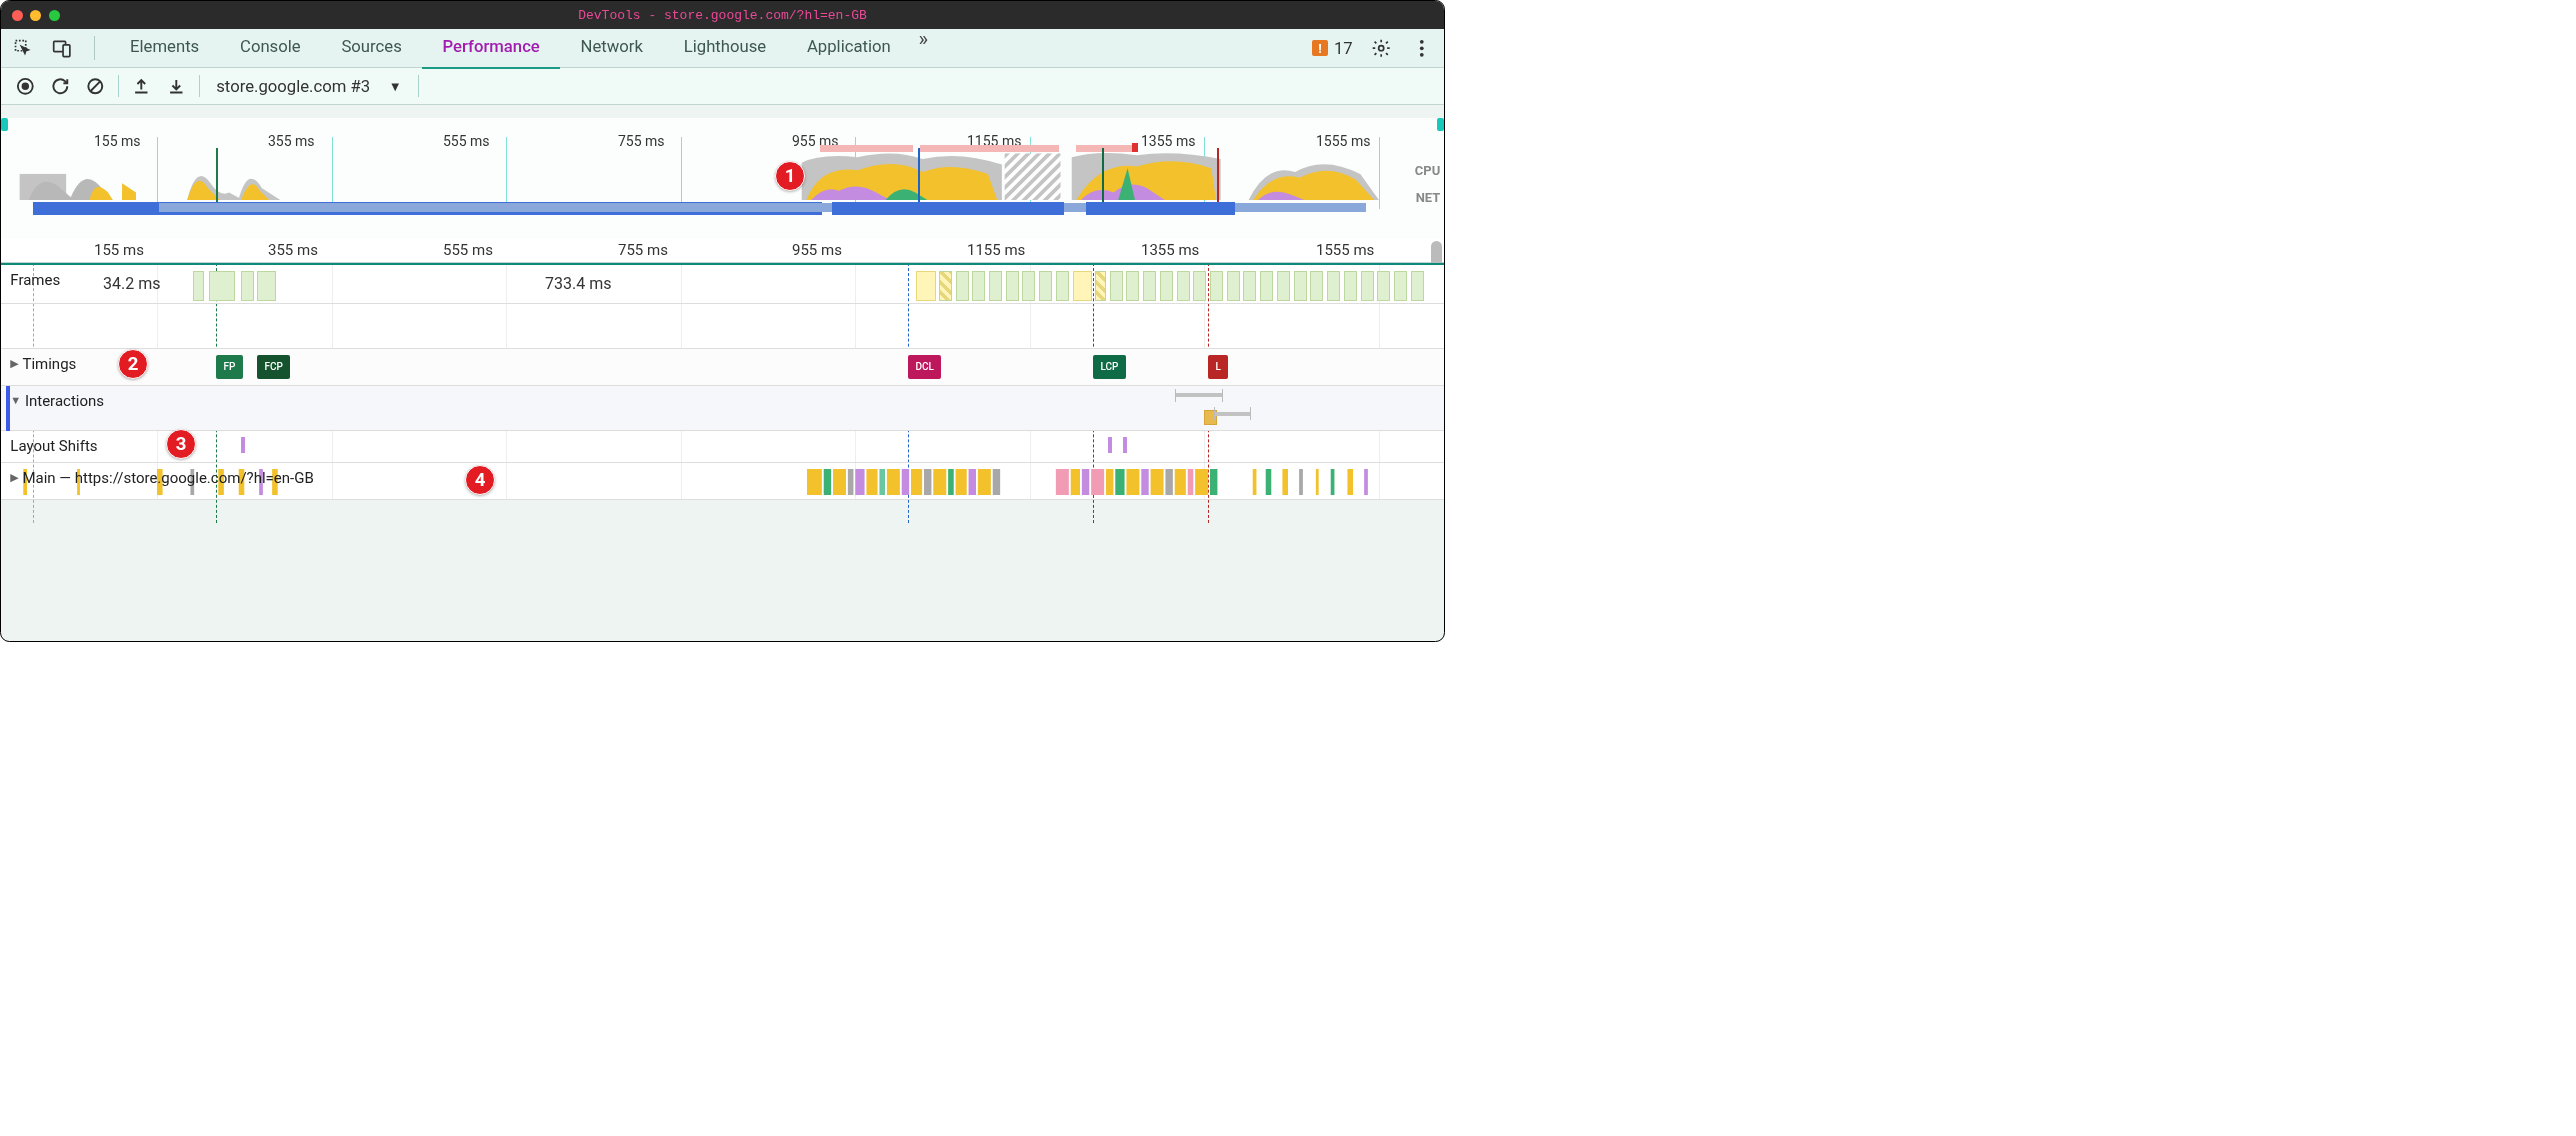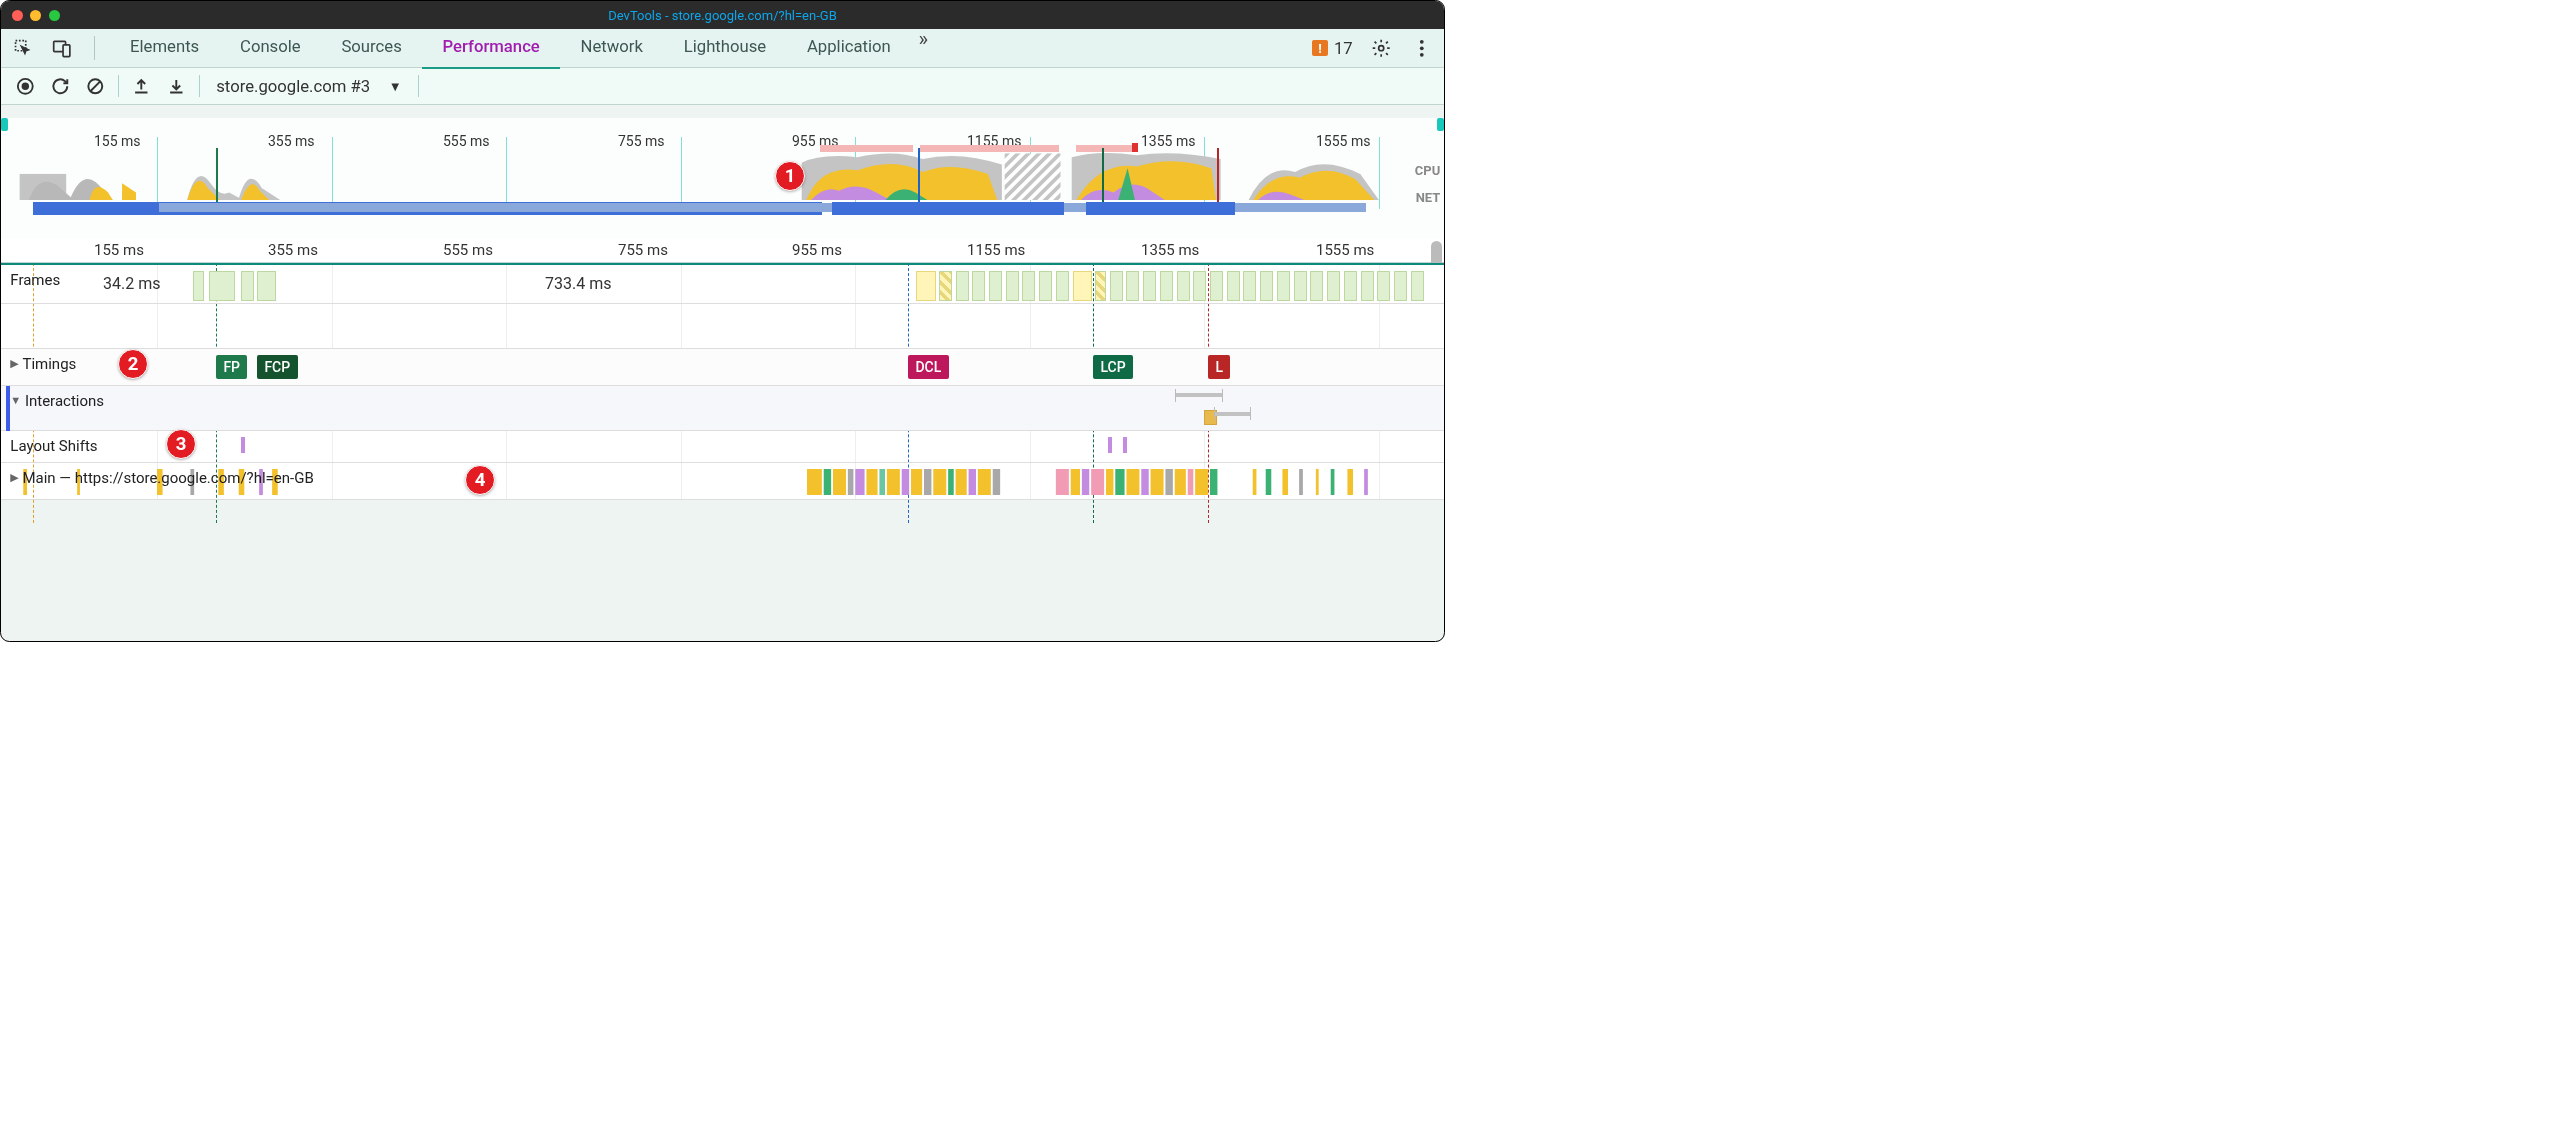--- a/index.html
+++ b/index.html
@@ -6,21 +6,21 @@
 body { background: #fff; }
 
 
 .window { width: 1445px; height: 642px; border: 1.9px solid #000; border-radius: 9.3px; overflow: hidden; background: #edf4f1; position: relative; }
 .titlebar { height: 28px; background: #2b2b2b; display: flex; align-items: center; padding: 0 11px; position: relative; }
 .traffic { display: flex; gap: 7.4px; }
 .dot { width: 11px; height: 11px; border-radius: 50%; }
 .dot.red { background: #ff5f57; }
 .dot.yellow { background: #febc2e; }
 .dot.green { background: #28c840; }
-.titlebar-title { color: #0ea5e9; font-size: 13px; position: absolute; left: 50%; transform: translateX(-50%); }
+.titlebar-title { color: #ec4899; font-size: 13px; position: absolute; left: 50%; transform: translateX(-50%); font-family: Liberation Mono, monospace; }
 
 
 .tabstrip { height: 39px; background: #e6f4f1; border-bottom: 0.9px solid #c0d5d0; display: flex; align-items: center; padding: 0 9.3px; }
 .tabstrip-left { display: flex; align-items: center; gap: 13px; }
 .tabstrip .icon-btn { width: 26px; height: 26px; display: flex; align-items: center; justify-content: center; color: #333; }
 .tabstrip .divider { width: 0.9px; height: 24px; background: #b0c8c2; margin: 0 5.6px; }
 .tabs { display: flex; gap: 0; margin-left: 9.3px; }
 .tab { padding: 9.3px 20.4px 11px; font-size: 16.7px; color: #3e5753; cursor: pointer; border-bottom: 2.8px solid transparent; }
 .tab.active { color: #a21caf; border-bottom-color: #1a9b86; font-weight: 500; }
 .more-tabs { margin-left: 7.4px; font-size: 20.4px; color: #444; }
@@ -61,21 +61,21 @@
 .frames-track { height: 41px; border-top: 2.8px solid #0e8a7a; }
 .frame-chip { position: absolute; top: 5.6px; height: 30px; border: 0.9px solid #bdd89f; }
 .frame-chip.green { background: #dff0d1; }
 .frame-chip.yellow { background: #fff5b8; border-color: #e6d77a; }
 .frame-chip.hatch { background: repeating-linear-gradient(45deg, #fff5b8, #fff5b8 3.7px, #e6d77a 3.7px, #e6d77a 7.4px); }
 .frames-ms { position: absolute; top: 9.3px; font-size: 16px; color: #333; }
 
 .spacer-track { height: 45px; }
 
 .timings-track { height: 37px; background: #fcfcfc; }
-.timing-pill { position: absolute; top: 5.6px; height: 24px; color: #fff; font-size: 14px; font-weight: 500; display: flex; align-items: center; padding: 0 7.4px; border-radius: 1.9px; }
+.timing-pill { position: absolute; top: 5.6px; height: 24px; color: #fff; font-size: 10px; font-weight: 500; display: flex; align-items: center; padding: 0 7.4px; border-radius: 1.9px; }
 .pill-fp { background: #1f7a4b; }
 .pill-fcp { background: #14532d; }
 .pill-dcl { background: #be185d; }
 .pill-lcp { background: #0e6b46; }
 .pill-l { background: #b82626; }
 .timing-line { position: absolute; top: 0; bottom: -186px; width: 0; border-left: 1.9px dashed; }
 
 .interactions-track { height: 45px; background: #f6f7fb; }
 .int-whisker { position: absolute; top: 7.4px; height: 3.7px; background: #c2c2c2; }
 .int-whisker .cap { position: absolute; width: 0.9px; height: 13px; background: #bbb; top: -4.6px; }

